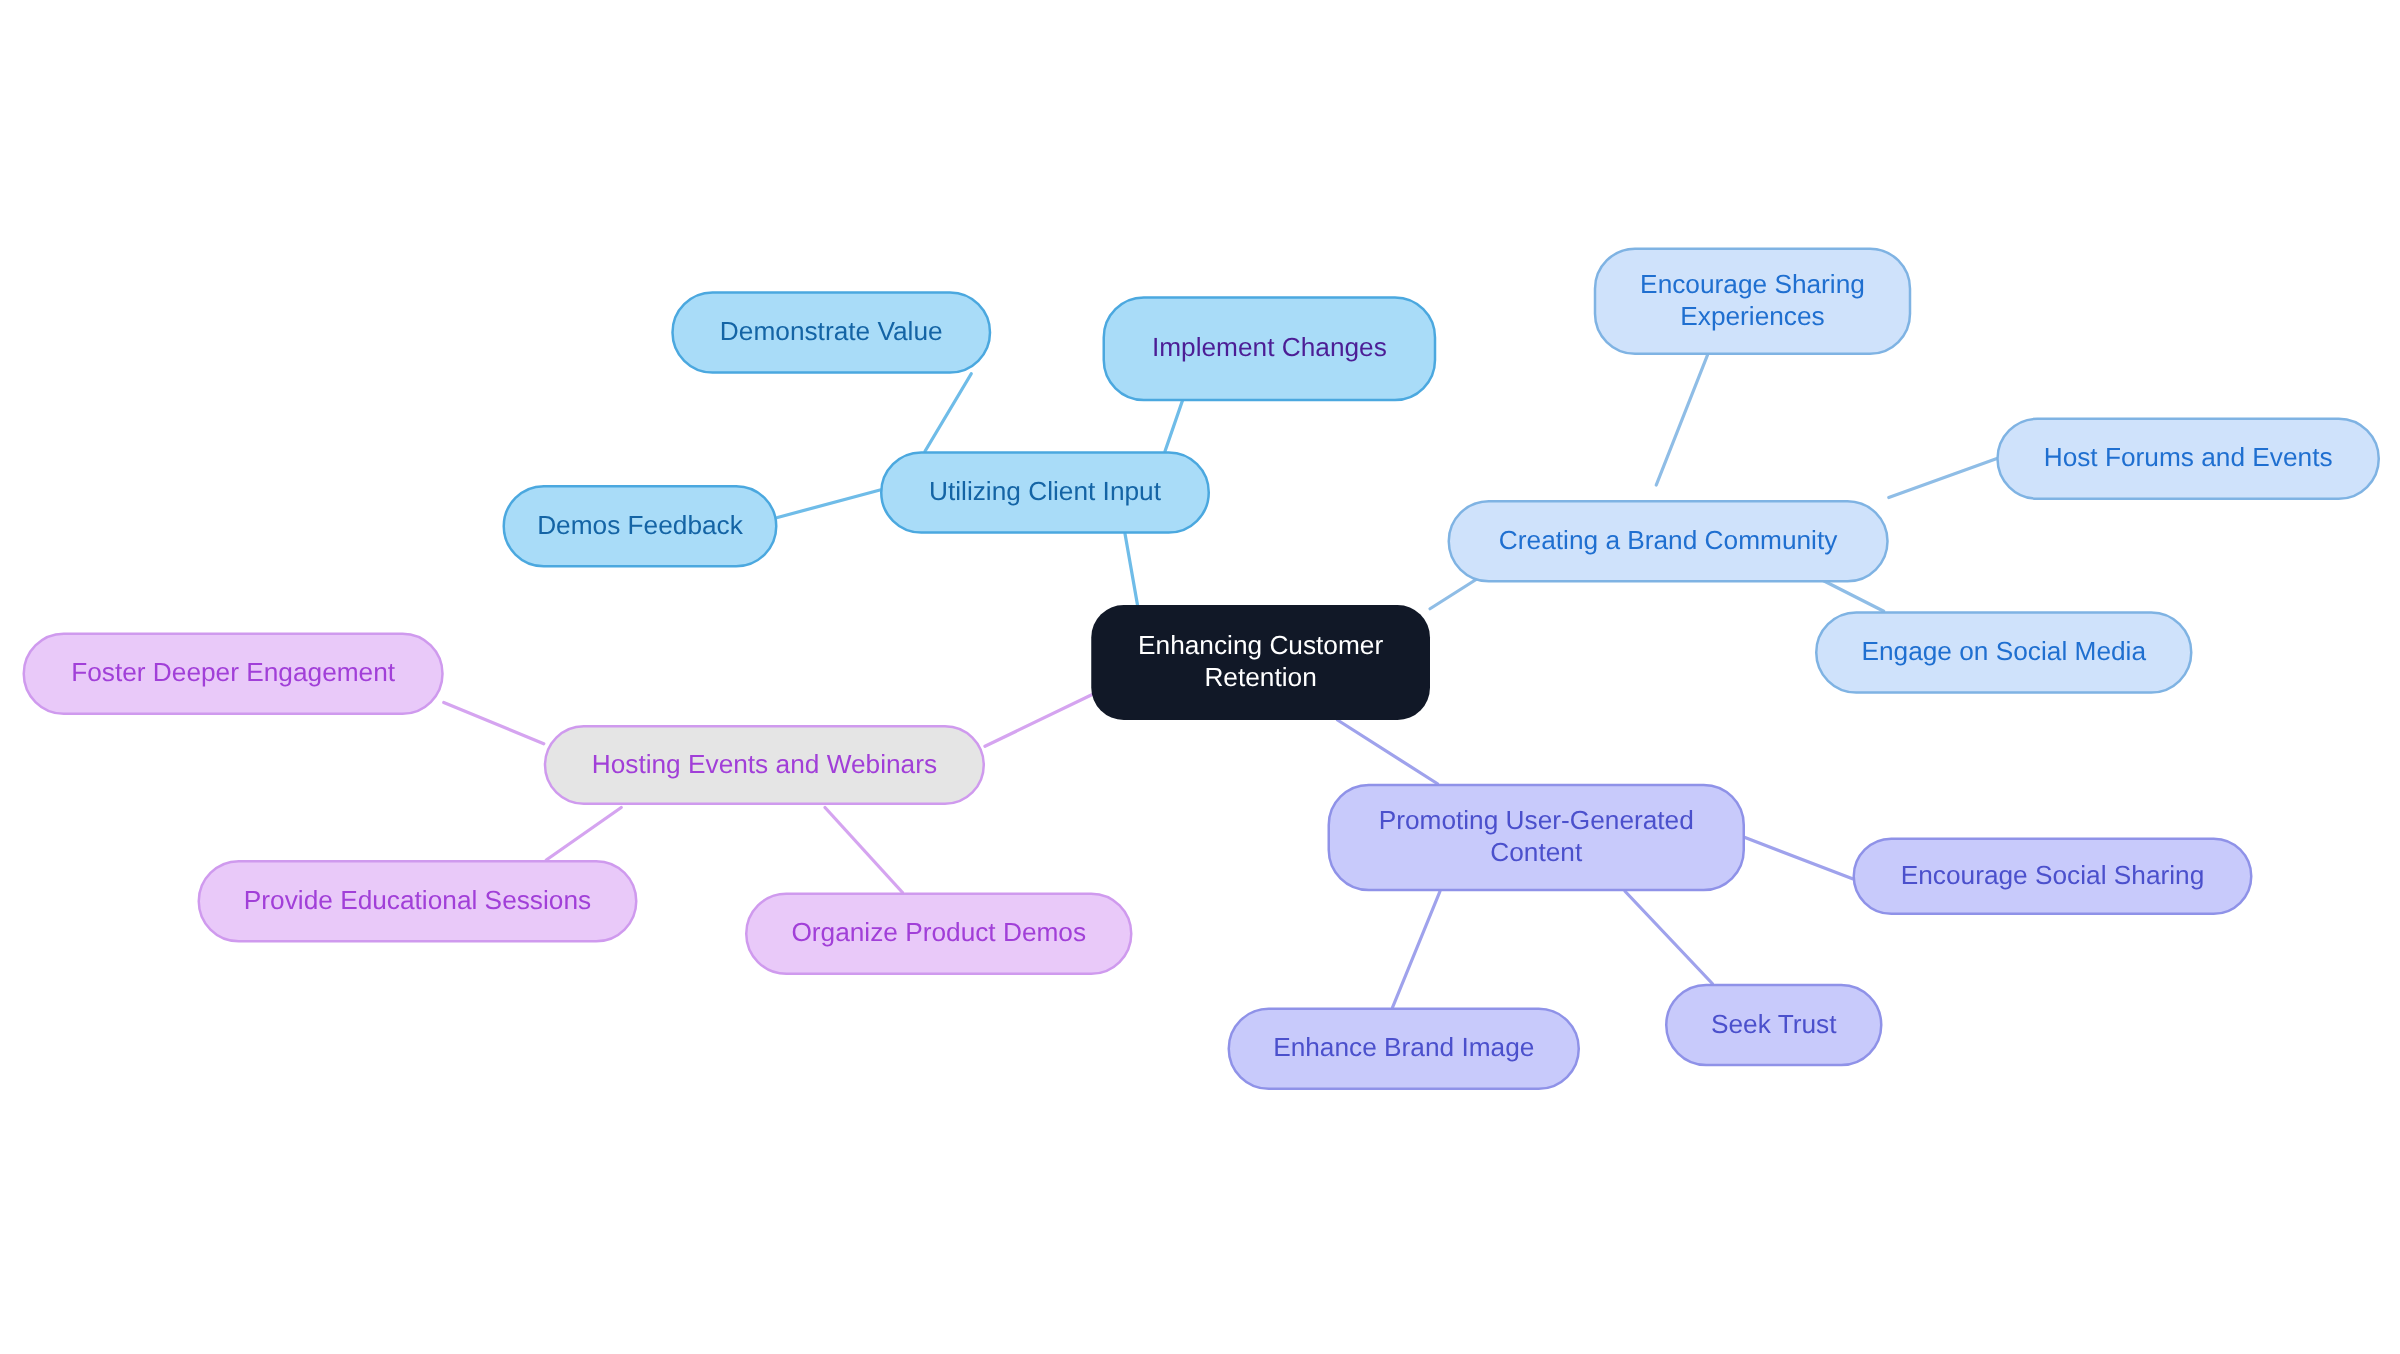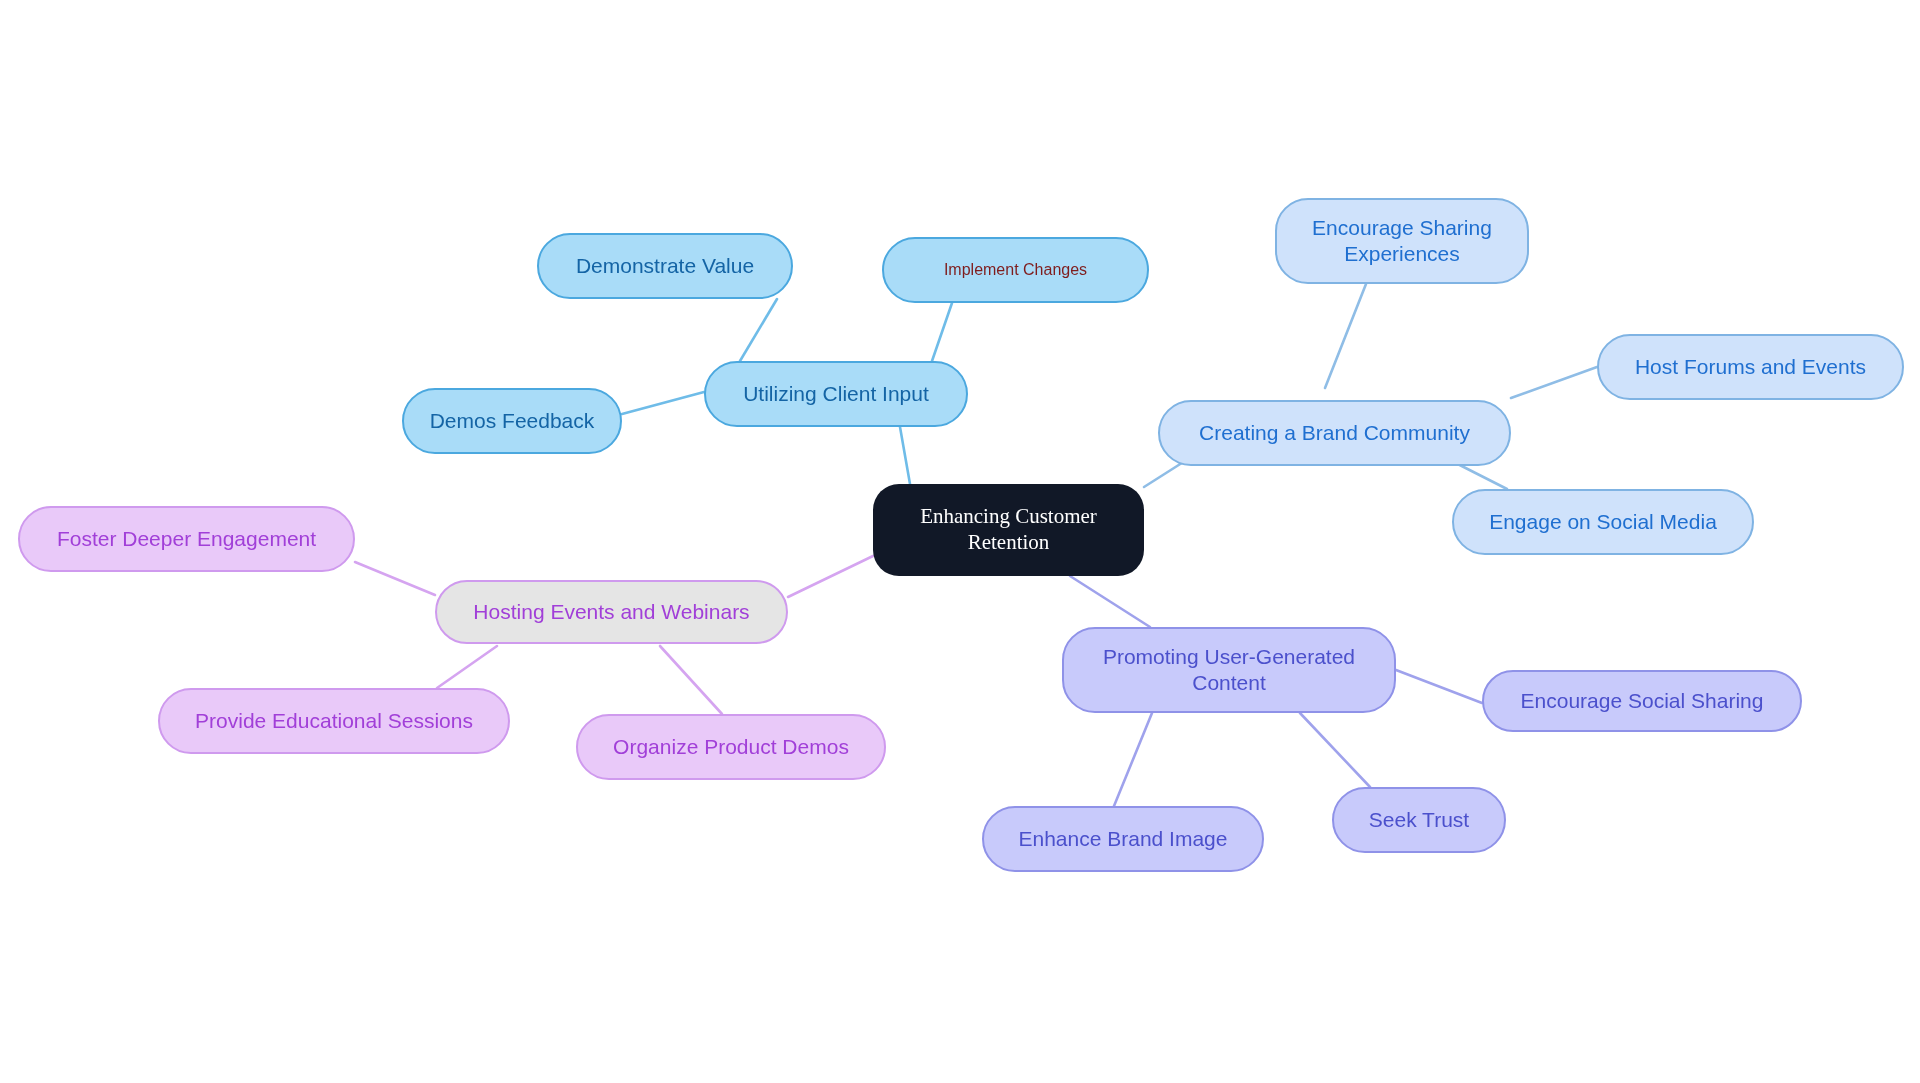--- a/index.html
+++ b/index.html
@@ -37,21 +37,20 @@
     border-style: solid;
     border-width: 2px;
     line-height: 1.22;
     white-space: pre-line;
     padding: 6px 14px;
   }
   .node-root {
     border-radius: 26px;
     border-width: 0;
     font-weight: 400;
-    font-family: Liberation Serif, serif;
   }
 </style>
 </head>
 <body>
 
 <div id="canvas" style="width: 1920px; height: 1083px; background: rgb(255, 255, 255);">
   <svg id="edges" viewBox="0 0 1920 1083">
       <line x1="910" y1="484" x2="900" y2="427" stroke="#6FBCE8" stroke-width="2.6" stroke-linecap="round"></line>
       <line x1="740" y1="361" x2="777" y2="299" stroke="#6FBCE8" stroke-width="2.6" stroke-linecap="round"></line>
       <line x1="932" y1="361" x2="952" y2="303" stroke="#6FBCE8" stroke-width="2.6" stroke-linecap="round"></line>
@@ -67,30 +66,30 @@
       <line x1="873" y1="556" x2="788" y2="597" stroke="#D5A4F0" stroke-width="2.6" stroke-linecap="round"></line>
       <line x1="435" y1="595" x2="355" y2="562" stroke="#D5A4F0" stroke-width="2.6" stroke-linecap="round"></line>
       <line x1="497" y1="646" x2="437" y2="688" stroke="#D5A4F0" stroke-width="2.6" stroke-linecap="round"></line>
       <line x1="660" y1="646" x2="722" y2="714" stroke="#D5A4F0" stroke-width="2.6" stroke-linecap="round"></line>
     </svg>
   <div id="node-layer">
       <div class="node node-root" style="left: 873px; top: 484px; width: 271px; height: 92px; background: rgb(17, 24, 39); border-color: transparent; color: rgb(255, 255, 255); font-size: 21px; border-radius: 26px; border-width: 0px;">Enhancing Customer
 Retention</div>
       <div class="node" style="left: 704px; top: 361px; width: 264px; height: 66px; background: rgb(169, 220, 248); border-color: rgb(75, 168, 223); color: rgb(20, 100, 165); font-size: 21px; border-radius: 33px;">Utilizing Client Input</div>
       <div class="node" style="left: 537px; top: 233px; width: 256px; height: 66px; background: rgb(169, 220, 248); border-color: rgb(75, 168, 223); color: rgb(20, 100, 165); font-size: 21px; border-radius: 33px;">Demonstrate Value</div>
-      <div class="node" style="left: 882px; top: 237px; width: 267px; height: 66px; background: rgb(169, 220, 248); border-color: rgb(75, 168, 223); color: #7f1d1d; font-size: 16px; border-radius: 33px;">Implement Changes</div>
+      <div class="node" style="left: 882px; top: 237px; width: 267px; height: 84px; background: rgb(169, 220, 248); border-color: rgb(75, 168, 223); color: #4c1d95; font-size: 21px; border-radius: 33px;">Implement Changes</div>
       <div class="node" style="left: 402px; top: 388px; width: 220px; height: 66px; background: rgb(169, 220, 248); border-color: rgb(75, 168, 223); color: rgb(20, 100, 165); font-size: 21px; border-radius: 33px;">Demos Feedback</div>
       <div class="node" style="left: 1158px; top: 388px; width: 353px; height: 66px; background: rgb(207, 226, 251); border-color: rgb(127, 179, 227); color: rgb(31, 111, 208); font-size: 21px; border-radius: 33px; margin-top: 12px;">Creating a Brand Community</div>
       <div class="node" style="left: 1275px; top: 198px; width: 254px; height: 86px; background: rgb(207, 226, 251); border-color: rgb(127, 179, 227); color: rgb(31, 111, 208); font-size: 21px; border-radius: 33px;">Encourage Sharing
 Experiences</div>
       <div class="node" style="left: 1597px; top: 334px; width: 307px; height: 66px; background: rgb(207, 226, 251); border-color: rgb(127, 179, 227); color: rgb(31, 111, 208); font-size: 21px; border-radius: 33px;">Host Forums and Events</div>
       <div class="node" style="left: 1452px; top: 489px; width: 302px; height: 66px; background: rgb(207, 226, 251); border-color: rgb(127, 179, 227); color: rgb(31, 111, 208); font-size: 21px; border-radius: 33px;">Engage on Social Media</div>
       <div class="node" style="left: 1062px; top: 627px; width: 334px; height: 86px; background: rgb(200, 202, 251); border-color: rgb(143, 146, 232); color: rgb(75, 80, 204); font-size: 21px; border-radius: 33px;">Promoting User-Generated
 Content</div>
       <div class="node" style="left: 1482px; top: 670px; width: 320px; height: 62px; background: rgb(200, 202, 251); border-color: rgb(143, 146, 232); color: rgb(75, 80, 204); font-size: 21px; border-radius: 33px;">Encourage Social Sharing</div>
       <div class="node" style="left: 982px; top: 806px; width: 282px; height: 66px; background: rgb(200, 202, 251); border-color: rgb(143, 146, 232); color: rgb(75, 80, 204); font-size: 21px; border-radius: 33px;">Enhance Brand Image</div>
       <div class="node" style="left: 1332px; top: 787px; width: 174px; height: 66px; background: rgb(200, 202, 251); border-color: rgb(143, 146, 232); color: rgb(75, 80, 204); font-size: 21px; border-radius: 33px;">Seek Trust</div>
       <div class="node" style="left: 435px; top: 580px; width: 353px; height: 64px; background: #e5e5e5; border-color: rgb(207, 154, 238); color: rgb(161, 63, 216); font-size: 21px; border-radius: 33px;">Hosting Events and Webinars</div>
       <div class="node" style="left: 18px; top: 506px; width: 337px; height: 66px; background: rgb(233, 201, 249); border-color: rgb(207, 154, 238); color: rgb(161, 63, 216); font-size: 21px; border-radius: 33px;">Foster Deeper Engagement</div>
       <div class="node" style="left: 158px; top: 688px; width: 352px; height: 66px; background: rgb(233, 201, 249); border-color: rgb(207, 154, 238); color: rgb(161, 63, 216); font-size: 21px; border-radius: 33px;">Provide Educational Sessions</div>
-      <div class="node" style="left: 576px; top: 714px; width: 310px; height: 66px; background: rgb(233, 201, 249); border-color: rgb(207, 154, 238); color: rgb(161, 63, 216); font-size: 21px; border-radius: 33px;">Organize Product Demos</div>
+      <div class="node" style="left: 596px; top: 714px; width: 310px; height: 66px; background: rgb(233, 201, 249); border-color: rgb(207, 154, 238); color: rgb(161, 63, 216); font-size: 21px; border-radius: 33px;">Organize Product Demos</div>
     </div>
 </div>
 
 </body></html>

